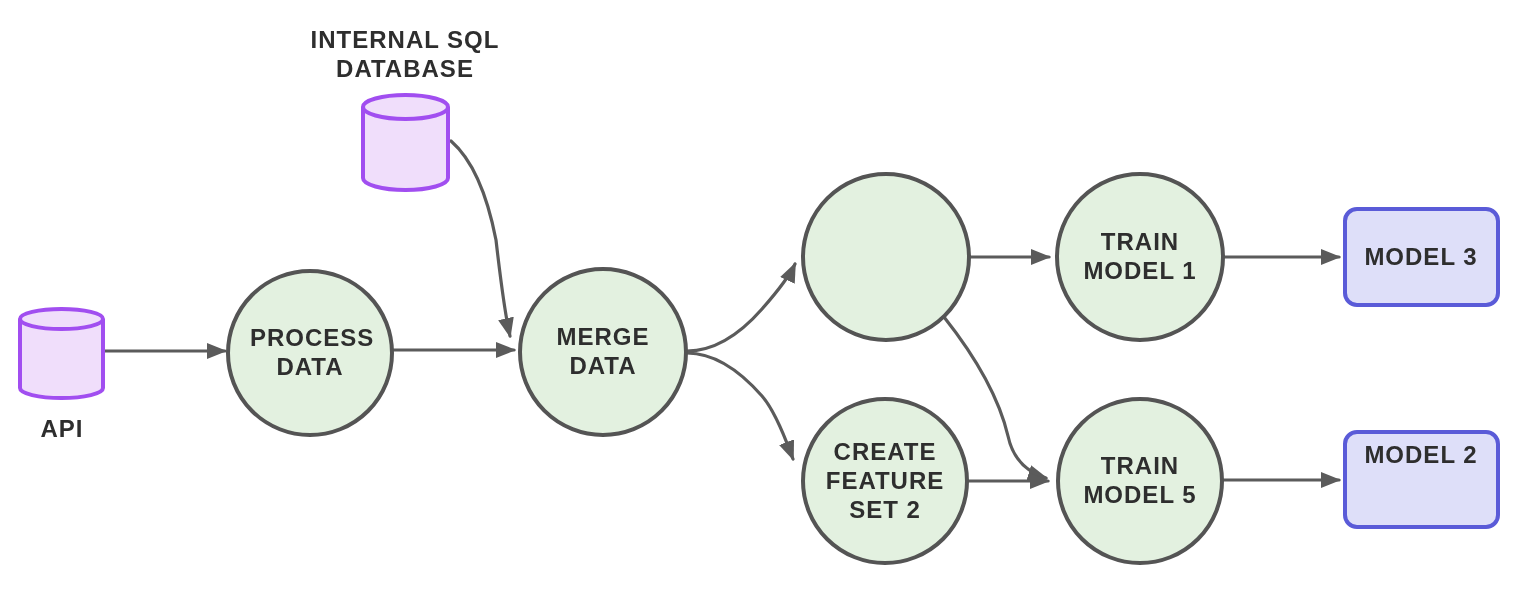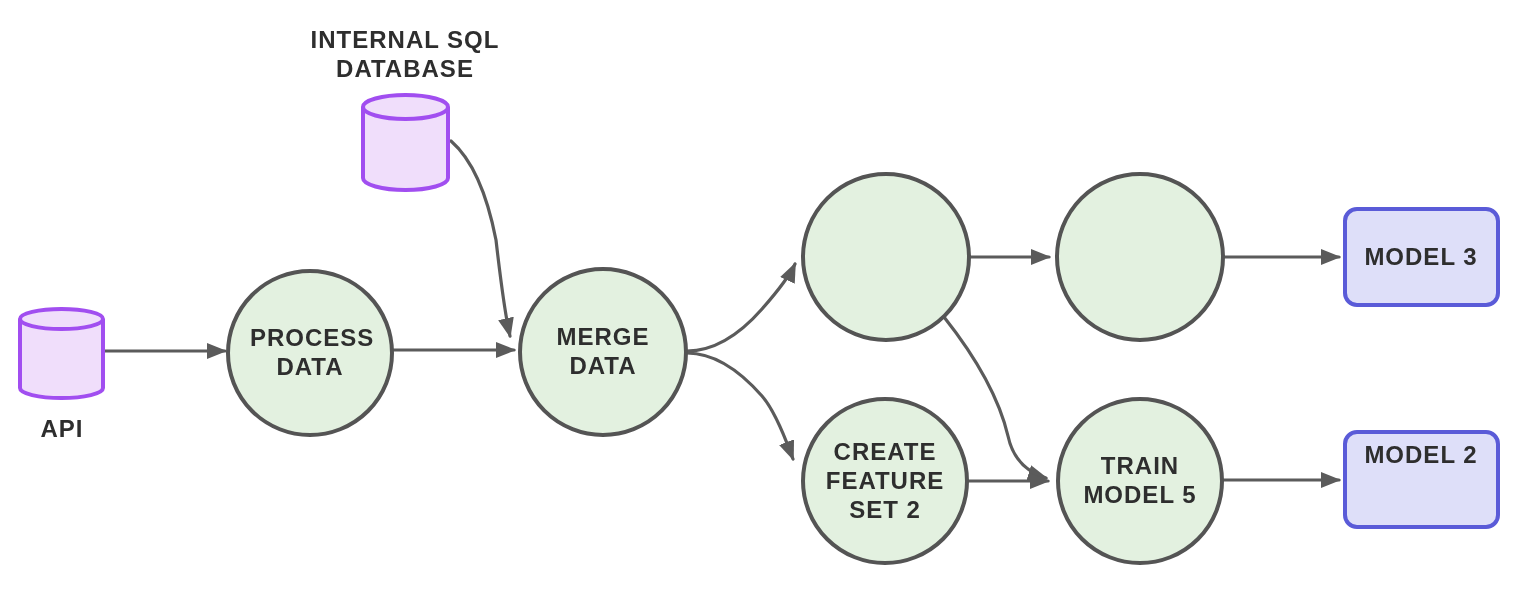--- a/index.html
+++ b/index.html
@@ -102,18 +102,19 @@
     <circle class="node-circle" cx="1140" cy="481" r="82"></circle>
 
     <rect class="output-box" x="1345" y="209" width="153" height="96" rx="12"></rect>
     <rect class="output-box" x="1345" y="432" width="153" height="95" rx="12"></rect>
   </svg>
 
   <div class="lbl api">API</div>
   <div class="lbl sqldb">INTERNAL SQL DATABASE</div>
   <div class="lbl merge">MERGE DATA</div>
   <div class="lbl process">PROCESS DATA</div>
+  <div class="lbl tm1">TRAIN MODEL 1</div>
   <div class="lbl model1">MODEL 3</div>
   <div class="lbl cfs2">CREATE FEATURE SET 2</div>
   <div class="lbl tm2">TRAIN MODEL 5</div>
   <div class="lbl model2">MODEL 2</div>
 
 </div>
 
 </body></html>

